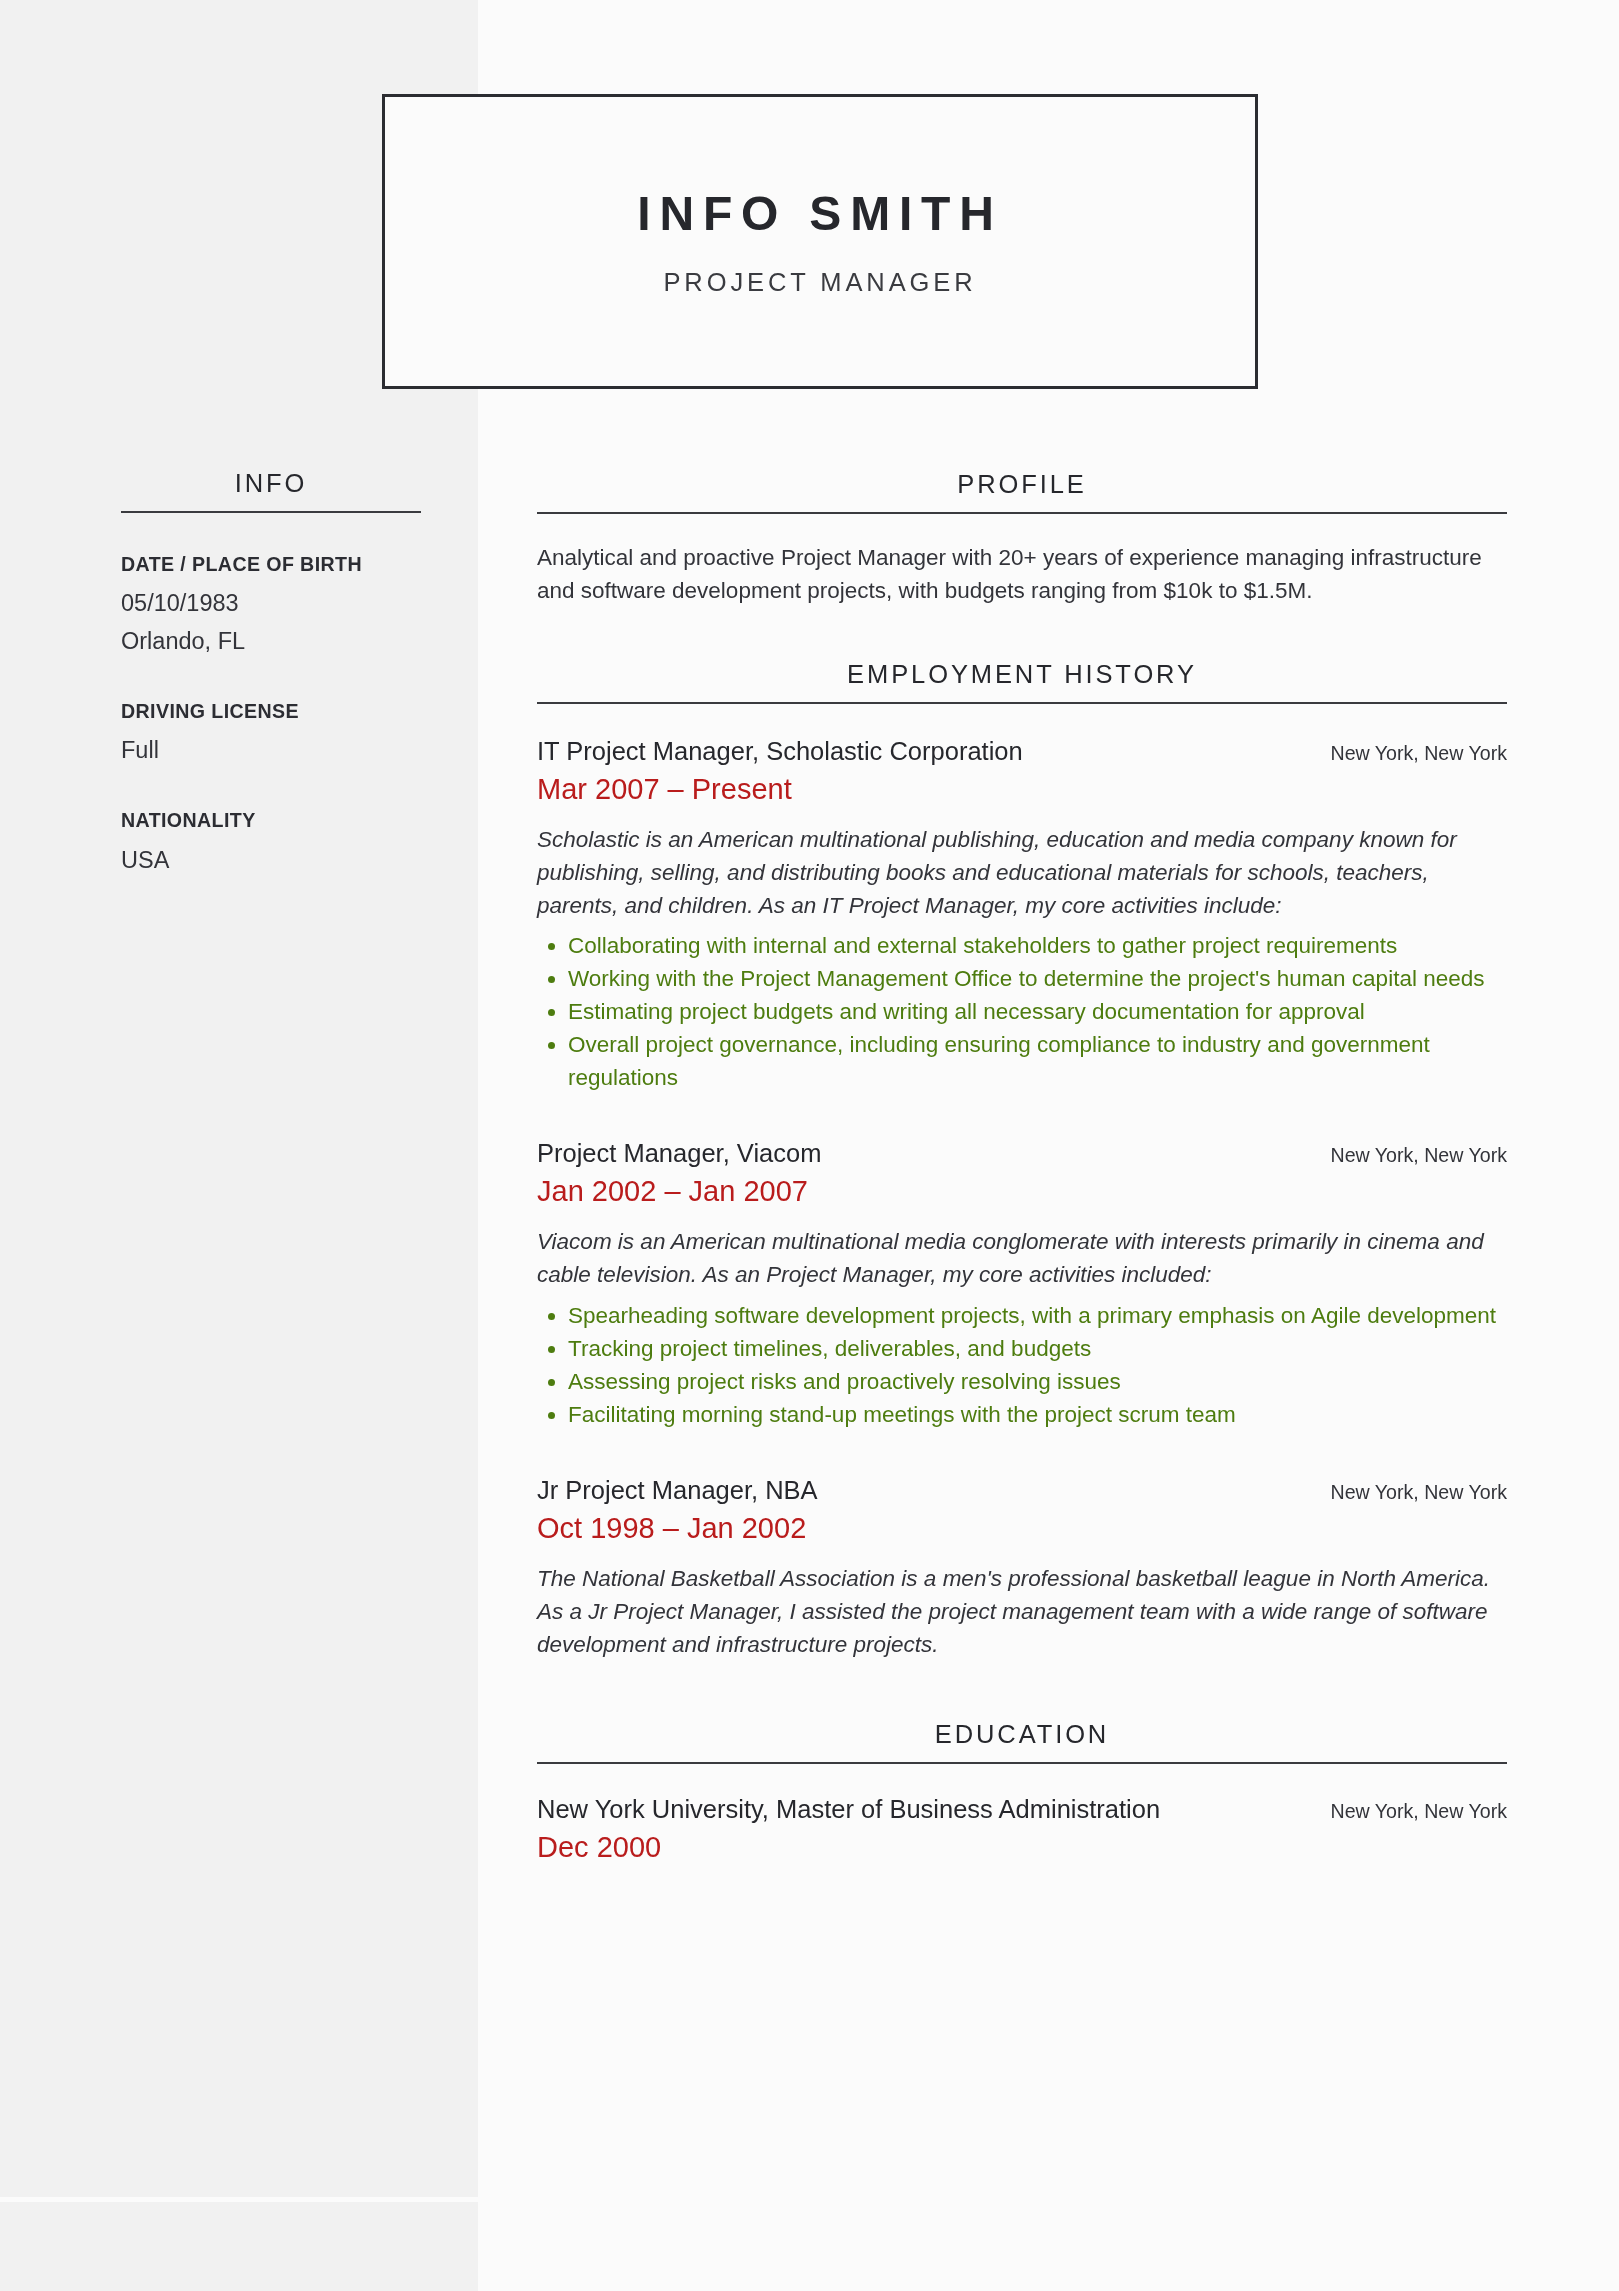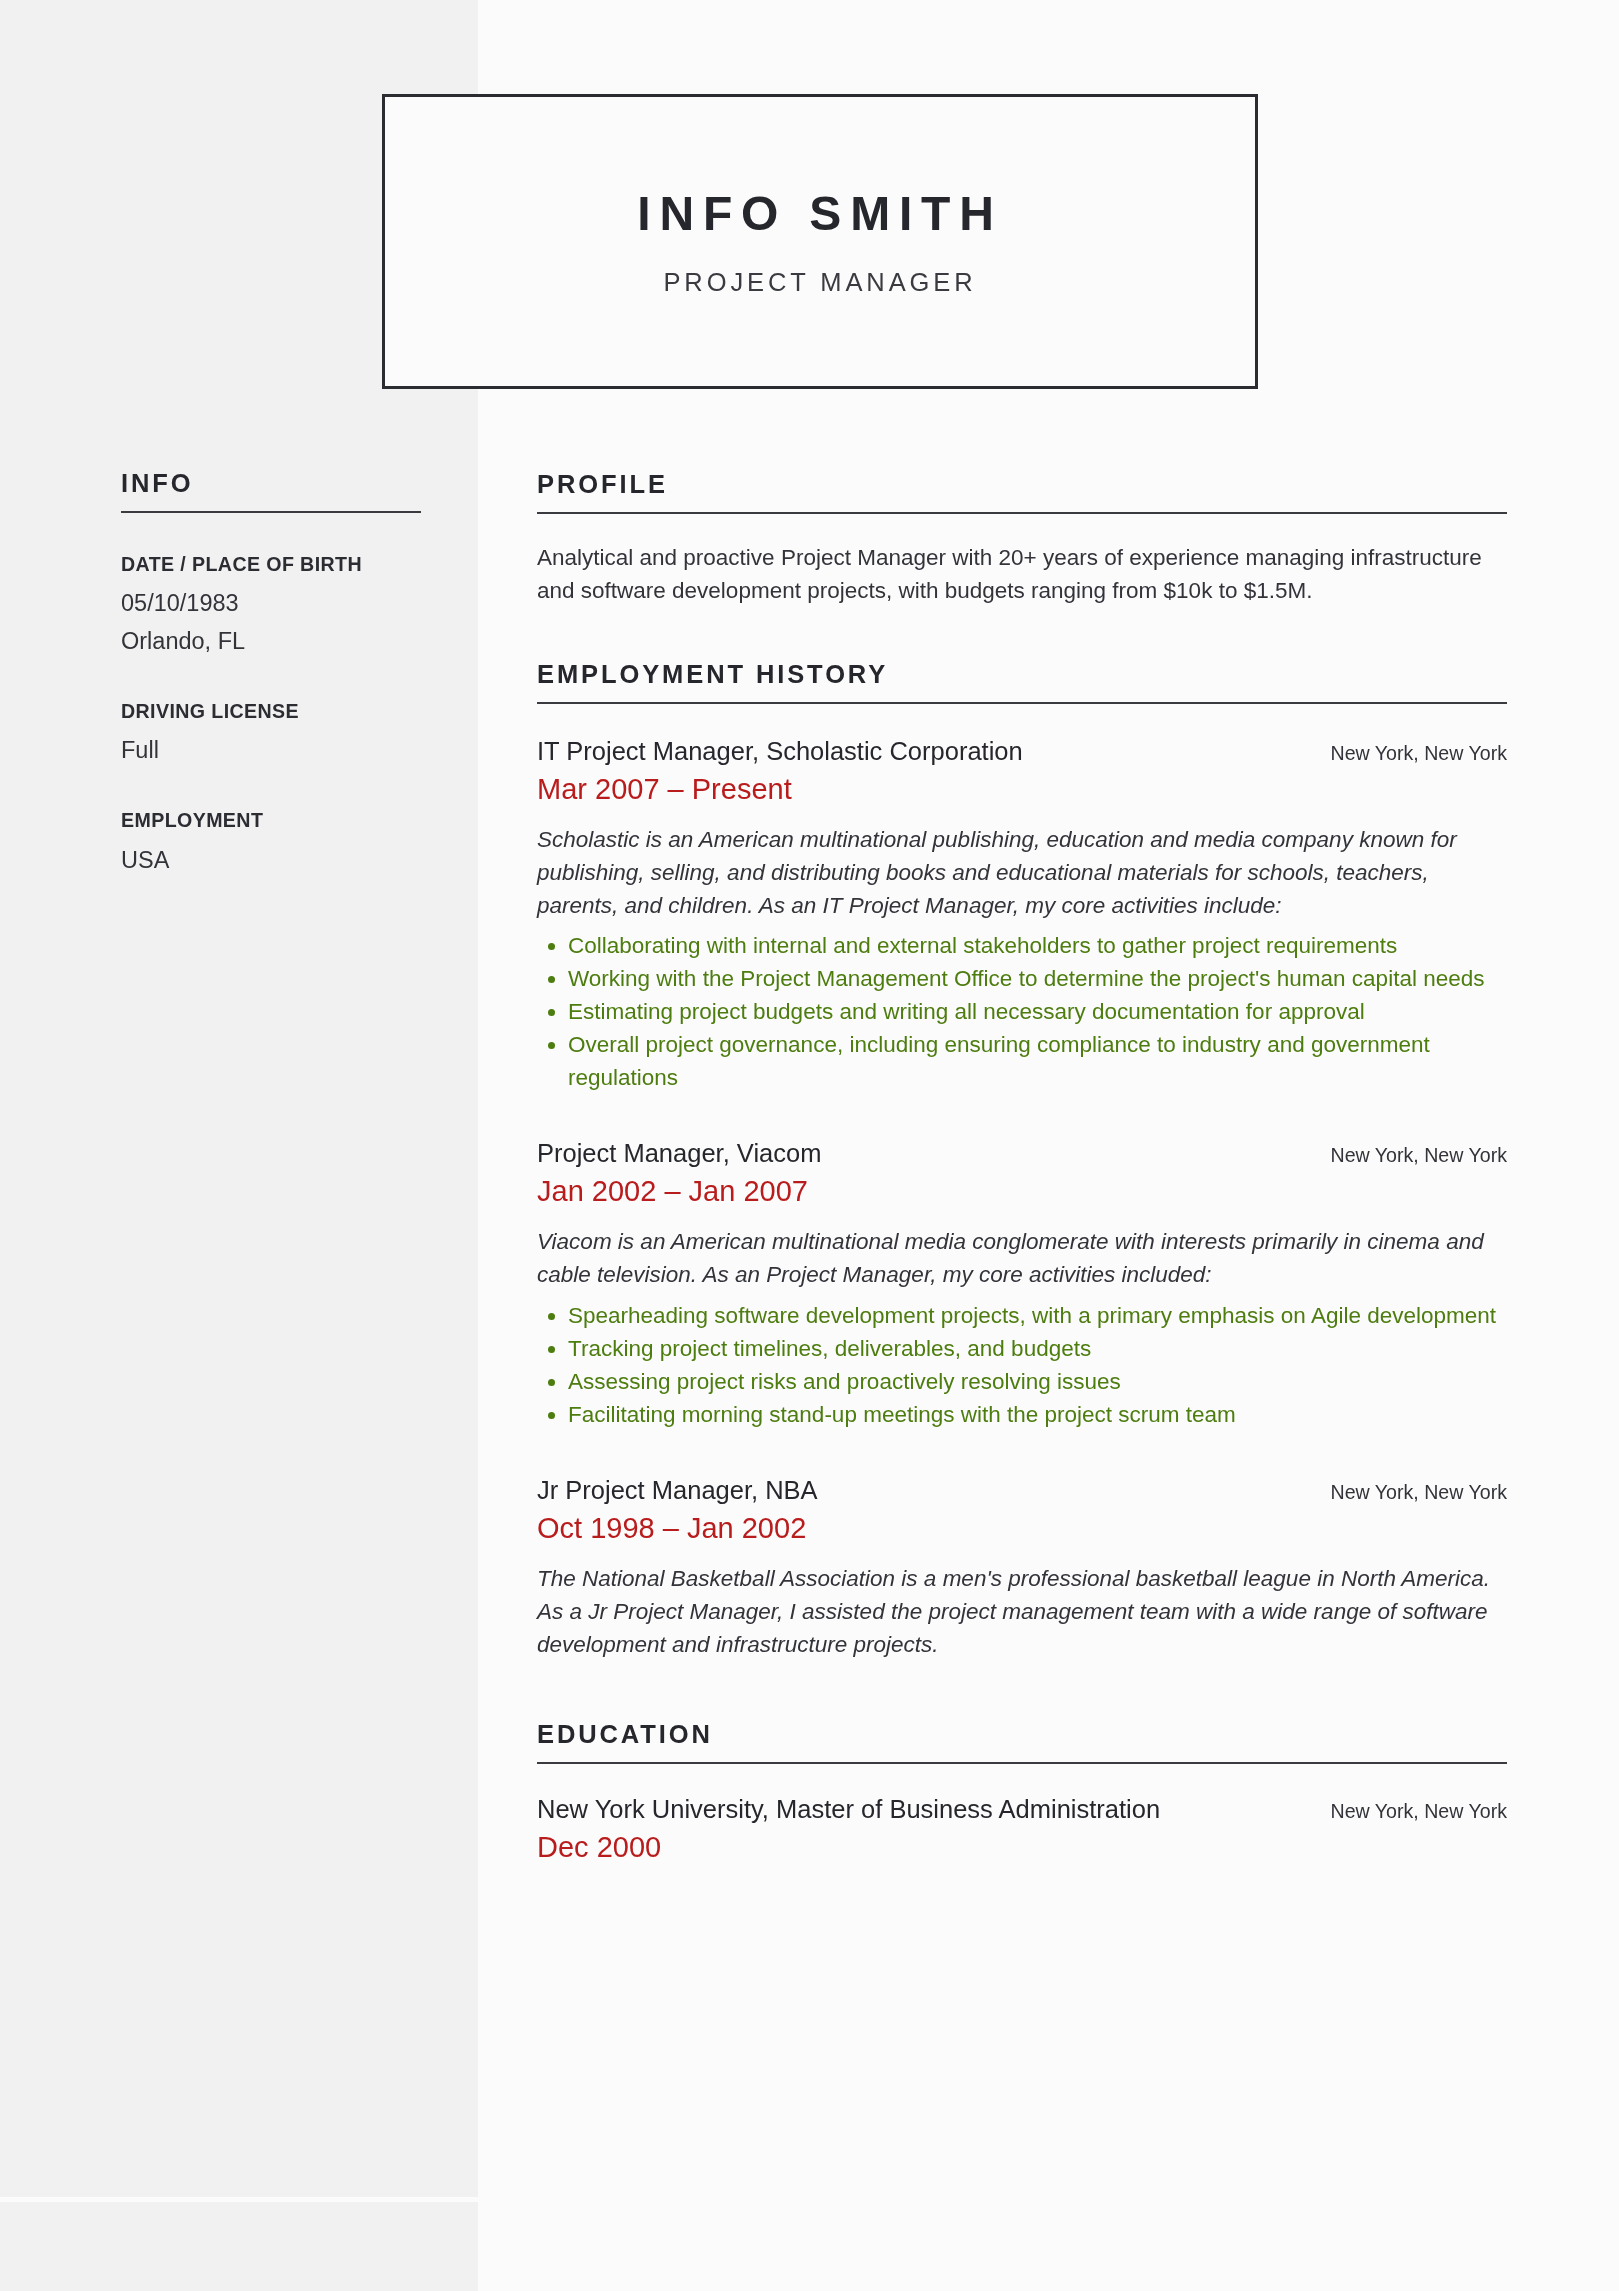--- a/index.html
+++ b/index.html
@@ -16,22 +16,23 @@
     position: absolute; left: 0; top: 0;
     width: 478px; height: 2292px;
     background: #f1f1f1;
     padding: 469px 57px 0 121px;
   }
   .page-break-line {
     position: absolute; left: 0; top: 2197px;
     width: 478px; height: 4.9px; background: #fbfbfb;
   }
   .side-heading, .main-heading {
-    font-size: 25.5px; font-weight: bold; color: #26272c;
+    font-size: 25.5px; font-weight: normal; color: #26272c;
     letter-spacing: 2.9px;
+    text-align: center;
   }
   .rule {
     border-bottom: 2px solid #3a3b3f;
     margin-top: 12.7px;
   }
   .info-rows { margin-top: 32px; }
   .info-row {
     display: flex; margin-bottom: 38px;
     font-size: 20.6px; line-height: 27.4px;
   }
@@ -102,21 +103,21 @@
       <div>Orlando, FL</div>
     </div>
   </div>
 
   <div class="detail-group">
     <div class="detail-label">DRIVING LICENSE</div>
     <div class="detail-value">Full</div>
   </div>
 
   <div class="detail-group">
-    <div class="detail-label">EMPLOYMENT</div>
+    <div class="detail-label">NATIONALITY</div>
     <div class="detail-value">USA</div>
   </div>
 
 
   <div class="page-break-line"></div>
 </aside>
 
 <header class="header-box">
   <div class="person-name">INFO SMITH</div>
   <div class="person-title">PROJECT MANAGER</div>

